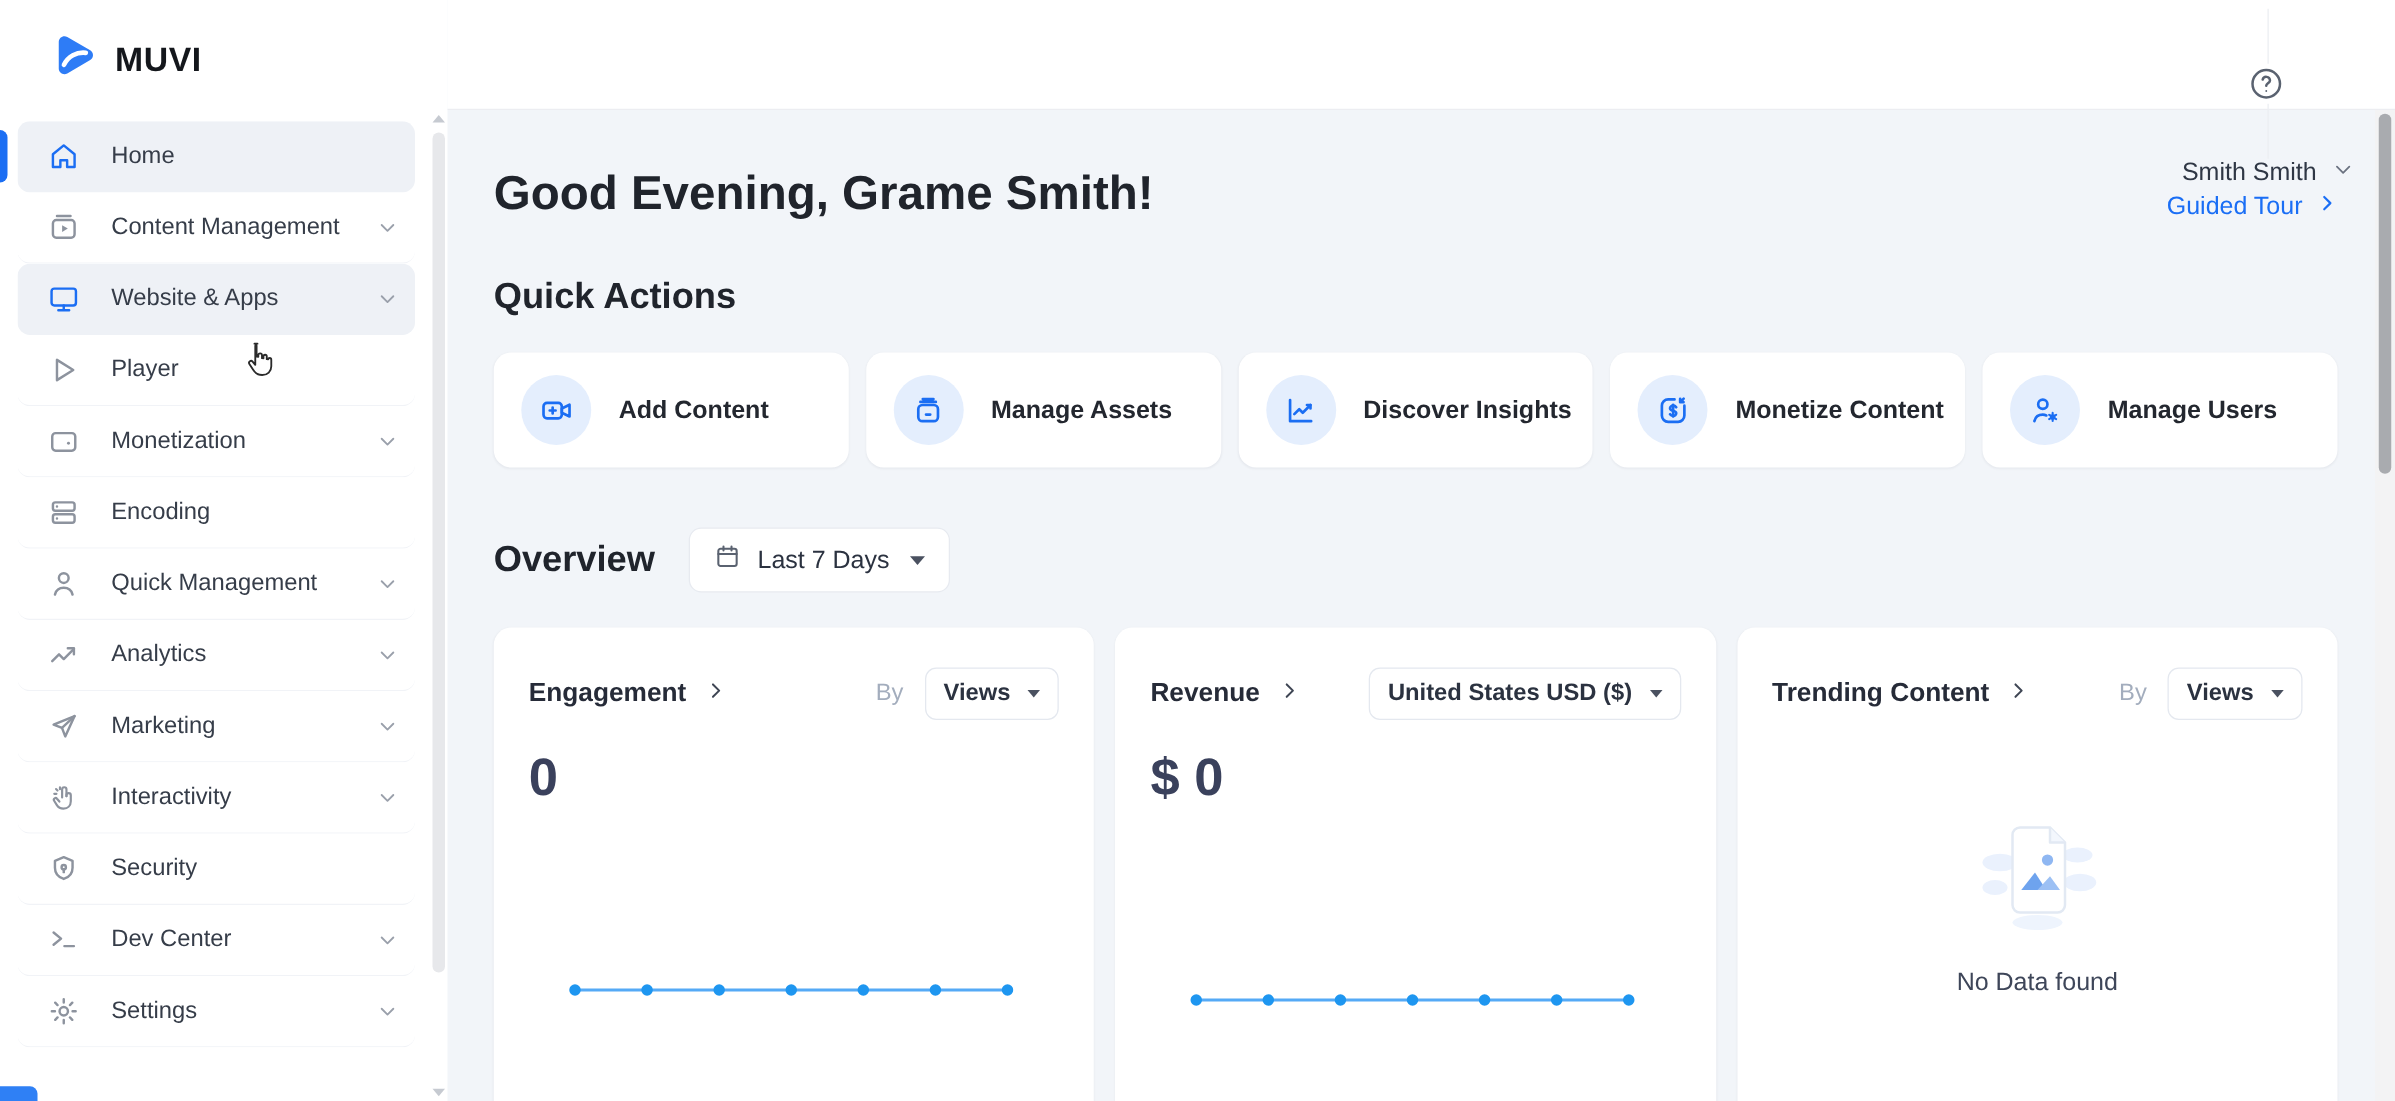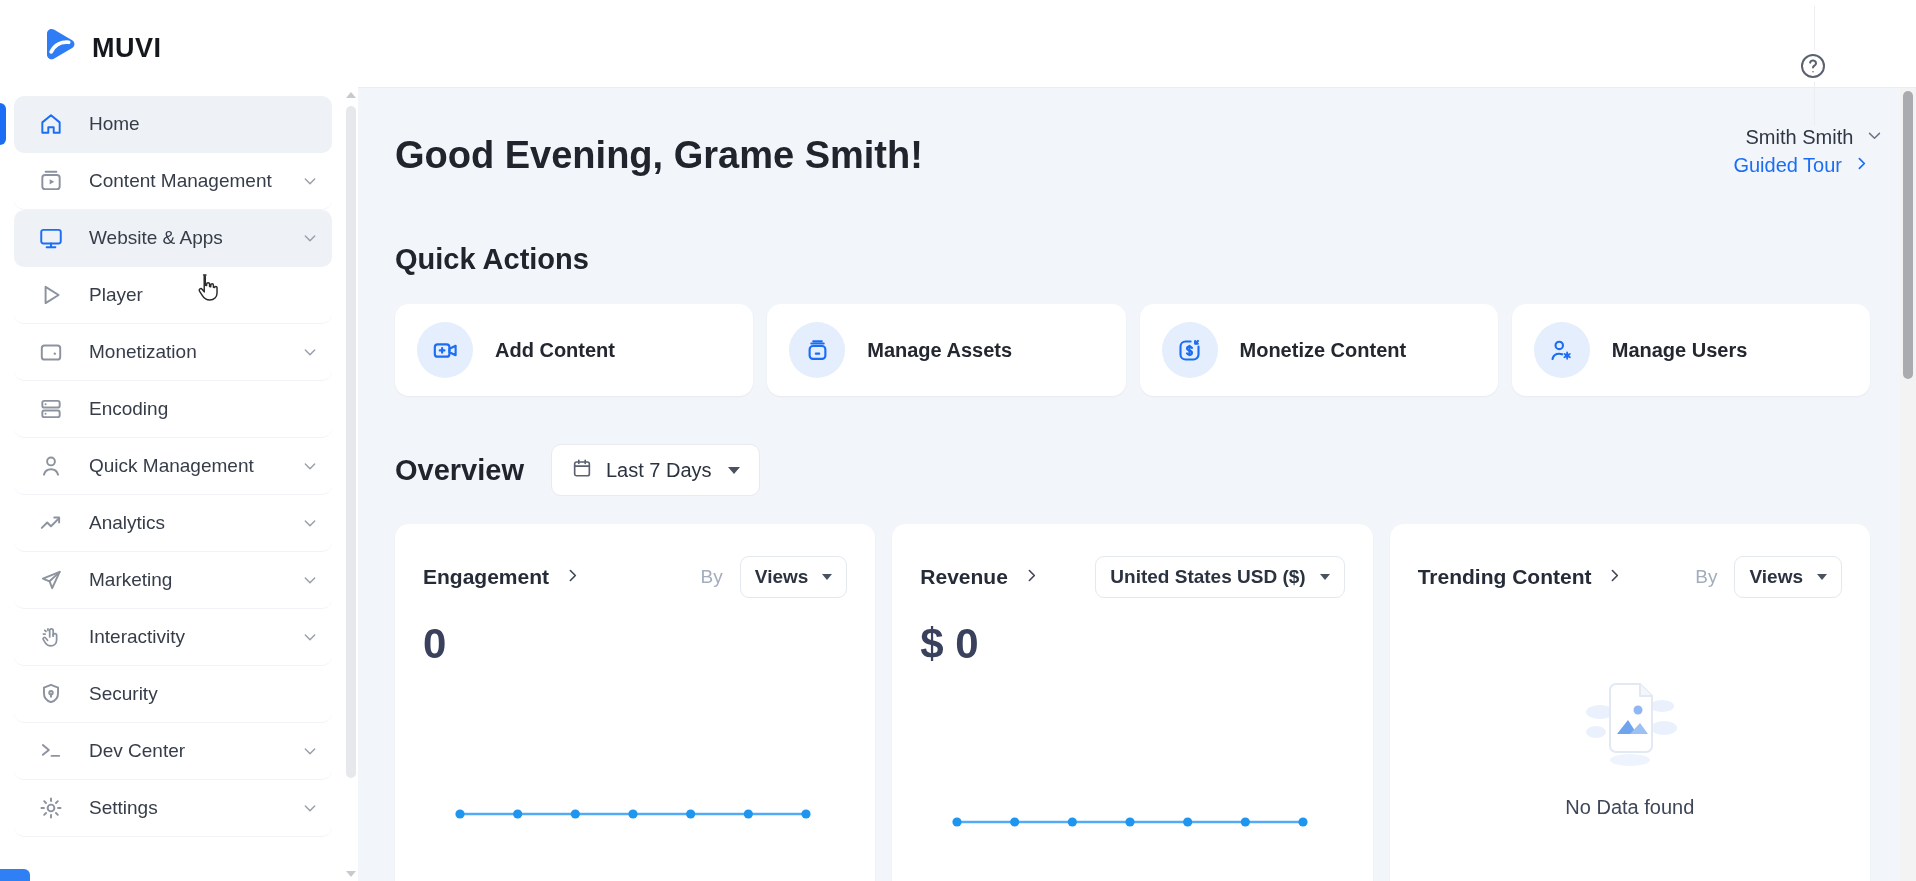--- a/index.html
+++ b/index.html
@@ -48,21 +48,21 @@
   .user-name { font-size:20px; color:#2f3745; font-weight:500; }
   .user-menu svg { width:17px; height:17px; color:#6b7280; }
 
   .content { flex:1; padding:46px 46px 0 37px; position:relative; }
   .greet-row { display:flex; align-items:flex-end; justify-content:space-between; }
   .greeting { font-size:38px; font-weight:700; color:#20242c; }
   .guided-tour { display:flex; align-items:center; gap:11px; color:#1a6ef5; font-size:20px; font-weight:500; cursor:pointer; }
   .guided-tour svg { width:17px; height:17px; }
 
   .section-title { font-size:29px; font-weight:700; color:#20242c; }
-  .qa-title { margin-top:66px; }
+  .qa-title { margin-top:44px; }
   .qa-row { display:flex; gap:14px; margin-top:28px; }
   .qa-card { flex:1; background:#fff; border-radius:14px; height:92px; display:flex; align-items:center;
              padding:0 8px 0 22px; gap:22px; box-shadow:0 1px 2px rgba(16,24,40,.05); cursor:pointer; }
   .qa-circle { width:56px; height:56px; border-radius:50%; background:#e4eefd; color:#1b6ef3; flex:none;
                display:flex; align-items:center; justify-content:center; }
   .qa-circle svg { width:27px; height:27px; }
   .qa-label { font-size:20px; font-weight:600; color:#23272f; white-space:nowrap; }
 
   .ov-row { display:flex; align-items:center; gap:27px; margin-top:48px; }
   .date-btn { background:#fff; border:1px solid #e7eaf0; border-radius:10px; height:52px; display:flex; align-items:center;
@@ -363,20 +363,30 @@
               <svg viewBox="0 0 24 24" fill="none" stroke="currentColor" stroke-width="1.9" stroke-linecap="round" stroke-linejoin="round">
                 <rect x="5" y="8" width="14" height="11.5" rx="3"></rect>
                 <path d="M6.5 5.8h11M8.2 3.8h7.6M10.5 14.8h3"></path>
               </svg>
             </span>
           <span class="qa-label">Manage Assets</span>
         </div>
         <div class="qa-card">
           <span class="qa-circle">
               <svg viewBox="0 0 24 24" fill="none" stroke="currentColor" stroke-width="1.9" stroke-linecap="round" stroke-linejoin="round">
+                <path d="M4.5 4.5v15h15"></path>
+                <path d="M7.5 14.5l3.5-3.5 2.5 2.5 5.5-5.5"></path>
+                <path d="M16.5 8h2.5v2.5"></path>
+              </svg>
+            </span>
+          <span class="qa-label">Discover Insights</span>
+        </div>
+        <div class="qa-card">
+          <span class="qa-circle">
+              <svg viewBox="0 0 24 24" fill="none" stroke="currentColor" stroke-width="1.9" stroke-linecap="round" stroke-linejoin="round">
                 <path d="M20 8.5v7A4.5 4.5 0 0 1 15.5 20h-7A4.5 4.5 0 0 1 4 15.5v-7A4.5 4.5 0 0 1 8.5 4H13"></path>
                 <path d="M12 7.8v8.4"></path>
                 <path d="M14.2 9.6c-.5-.7-1.3-1.1-2.2-1.1-1.2 0-2.2.8-2.2 1.8 0 2.4 4.4 1.2 4.4 3.6 0 1-1 1.8-2.2 1.8-.9 0-1.7-.4-2.2-1.1"></path>
                 <path d="M19.5 3.5 17 6M17 3.6V6h2.4"></path>
               </svg>
             </span>
           <span class="qa-label">Monetize Content</span>
         </div>
         <div class="qa-card">
           <span class="qa-circle">

